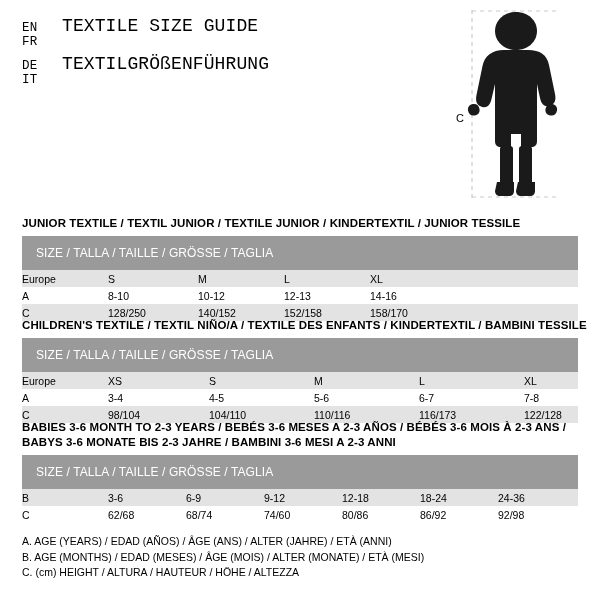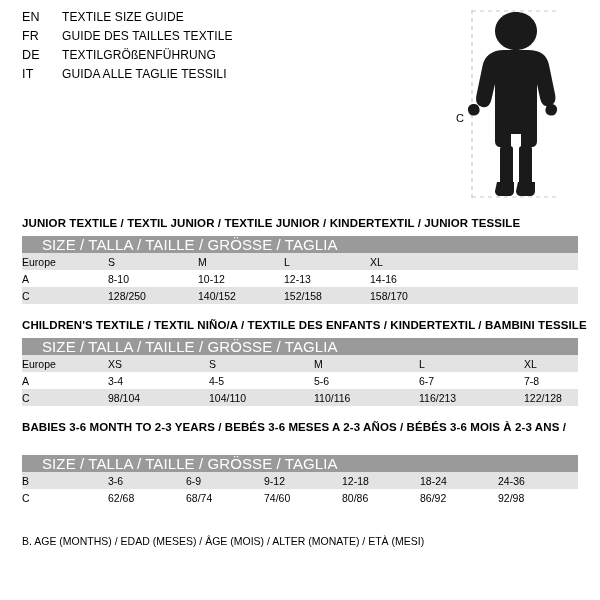--- a/index.html
+++ b/index.html
@@ -18,35 +18,36 @@
     position: relative;
     width: 600px;
     height: 600px;
     overflow: hidden;
   }
 
   
   .header {
     position: absolute;
     left: 22px;
-    top: 10px;
+    top: 16px;
     width: 420px;
+    font-family: Liberation Mono, monospace;
   }
   .hdr-row {
     display: flex;
     align-items: baseline;
     height: 19px;
   }
   .hdr-lang {
     width: 40px;
     font-size: 12.5px;
     letter-spacing: 0.2px;
   }
   .hdr-text {
-    font-size: 12px;
+    font-size: 18px;
     letter-spacing: 0.1px;
   }
 
   
   .figure {
     position: absolute;
     left: 440px;
     top: 6px;
     width: 150px;
     height: 196px;
@@ -79,23 +80,23 @@
     padding: 0;
     height: 17px;
     vertical-align: middle;
   }
   .band {
     background: #9a9a9a;
     color: #ffffff;
     font-weight: normal;
   }
   .band td {
-    height: 17px;
-    padding-left: 20px;
-    font-size: 15px;
+    height: 34px;
+    padding-left: 14px;
+    font-size: 12px;
     letter-spacing: 0.1px;
   }
   .row-shade { background: #e3e3e3; padding-left: 48px; }
   .row-plain { background: #ffffff; }
   .cell { padding-left: 4px; }
 
   
   .legend {
     position: absolute;
     left: 22px;
@@ -110,29 +111,27 @@
 
 <div class="page">
 
   <div class="header">
     <div class="hdr-row">
       <span class="hdr-lang">EN</span>
       <span class="hdr-text">TEXTILE SIZE GUIDE</span>
     </div>
     <div class="hdr-row">
       <span class="hdr-lang">FR</span>
-      <span class="hdr-text">GUIDE DES TAILLES TEXTILE</span>
     </div>
     <div class="hdr-row">
       <span class="hdr-lang">DE</span>
       <span class="hdr-text">TEXTILGRÖßENFÜHRUNG</span>
     </div>
     <div class="hdr-row">
       <span class="hdr-lang">IT</span>
-      <span class="hdr-text">GUIDA ALLE TAGLIE TESSILI</span>
     </div>
   </div>
 
   <div class="figure">
     <svg class="fig-svg" width="150" height="196" viewBox="0 0 150 196">
 
       <line x1="32" y1="4" x2="32" y2="192" stroke="#c9c9c9" stroke-width="1.2" stroke-dasharray="4,4"></line>
 
       <line x1="32" y1="5" x2="118" y2="5" stroke="#c9c9c9" stroke-width="1.2" stroke-dasharray="4,4"></line>
 
@@ -227,27 +226,28 @@
       <td class="cell">4-5</td>
       <td class="cell">5-6</td>
       <td class="cell">6-7</td>
       <td class="cell">7-8</td>
     </tr>
     <tr class="row-shade">
       <td class="cell">C</td>
       <td class="cell">98/104</td>
       <td class="cell">104/110</td>
       <td class="cell">110/116</td>
-      <td class="cell">116/213</td>
+      <td class="cell">116/173</td>
       <td class="cell">122/128</td>
     </tr>
   </tbody>
     </table>
 
   <div class="section-title" style="top:421px;">BABIES 3-6 MONTH TO 2-3 YEARS / BEBÉS 3-6 MESES A 2-3 AÑOS / BÉBÉS 3-6 MOIS À 2-3 ANS /</div>
+  <div class="section-title" style="top:436px;">BABYS 3-6 MONATE BIS 2-3 JAHRE / BAMBINI 3-6 MESI A 2-3 ANNI</div>
   <table class="tbl" style="top:455px;">
     <colgroup>
       <col style="width:86px">
         <col style="width:78px">
         <col style="width:78px">
         <col style="width:78px">
         <col style="width:78px">
         <col style="width:78px">
         <col style="width:80px">
     </colgroup>
@@ -270,16 +270,18 @@
       <td class="cell">68/74</td>
       <td class="cell">74/60</td>
       <td class="cell">80/86</td>
       <td class="cell">86/92</td>
       <td class="cell">92/98</td>
     </tr>
   </tbody>
     </table>
 
   <div class="legend">
+    <div>A. AGE (YEARS) / EDAD (AÑOS) / ÂGE (ANS) / ALTER (JAHRE) / ETÀ (ANNI)</div>
     <div>B. AGE (MONTHS) / EDAD (MESES) / ÂGE (MOIS) / ALTER (MONATE) / ETÀ (MESI)</div>
+    <div>C. (cm) HEIGHT / ALTURA / HAUTEUR / HÖHE / ALTEZZA</div>
   </div>
 
 </div>
 
 </body></html>

